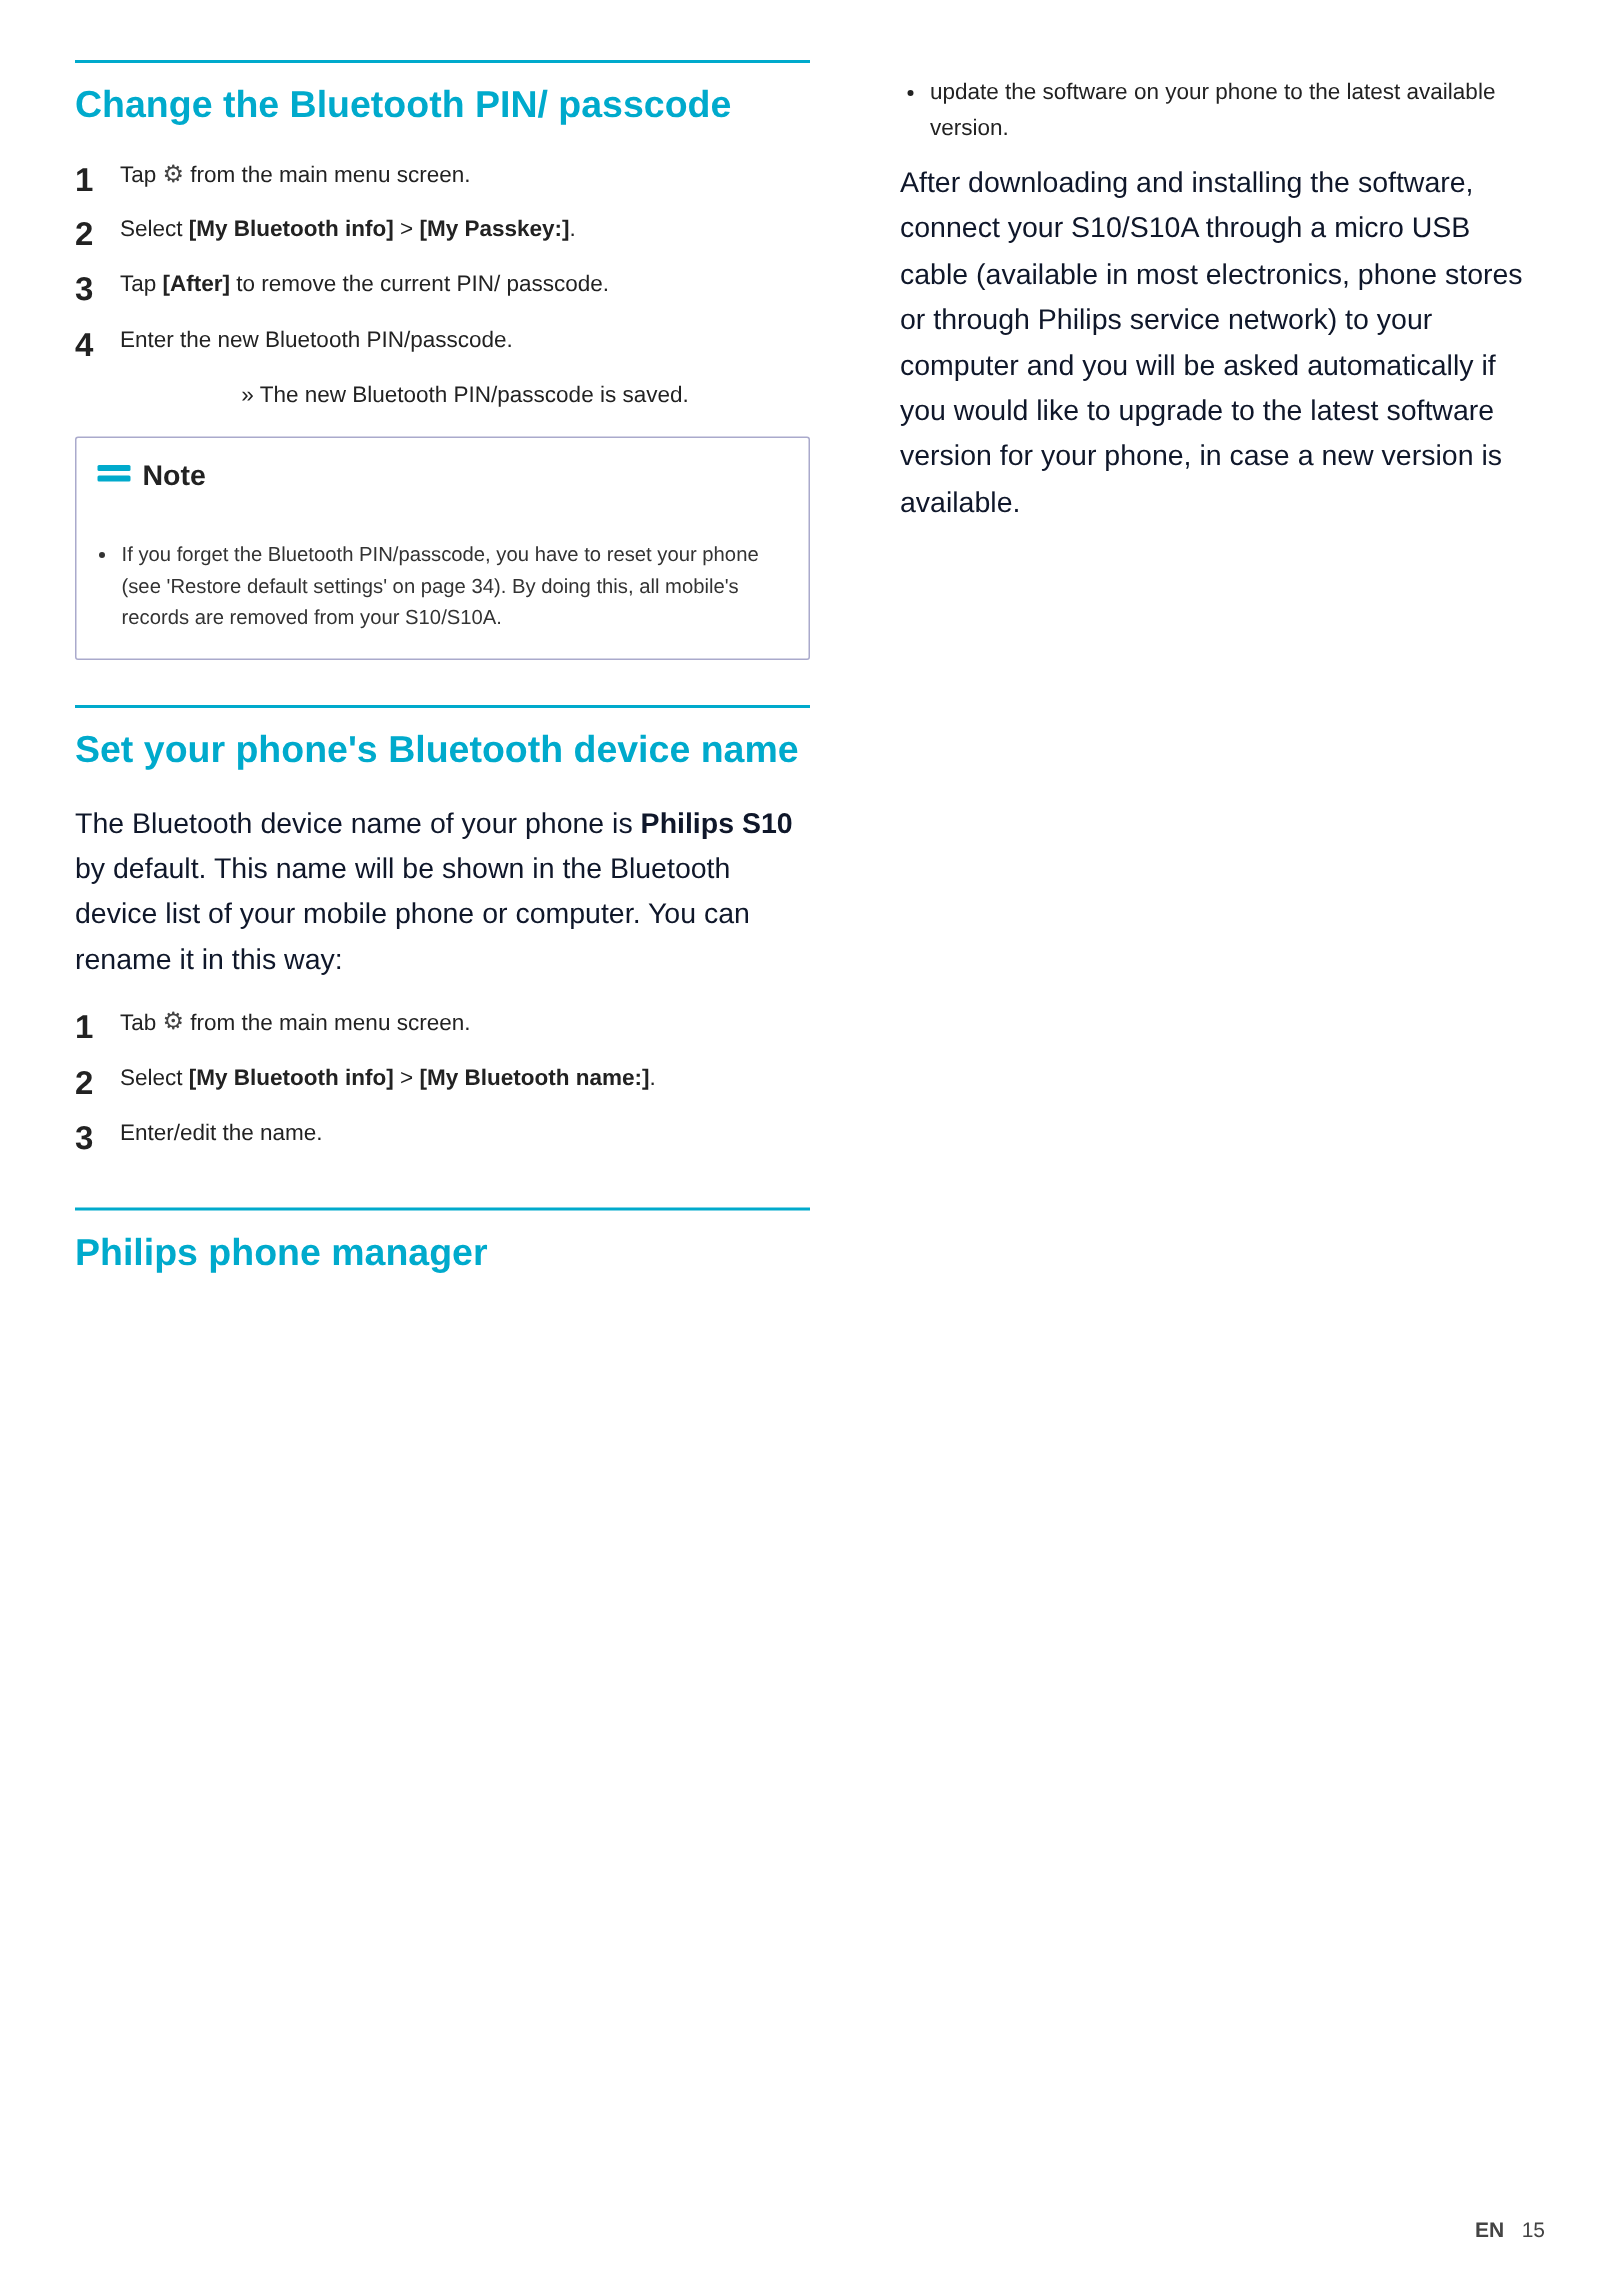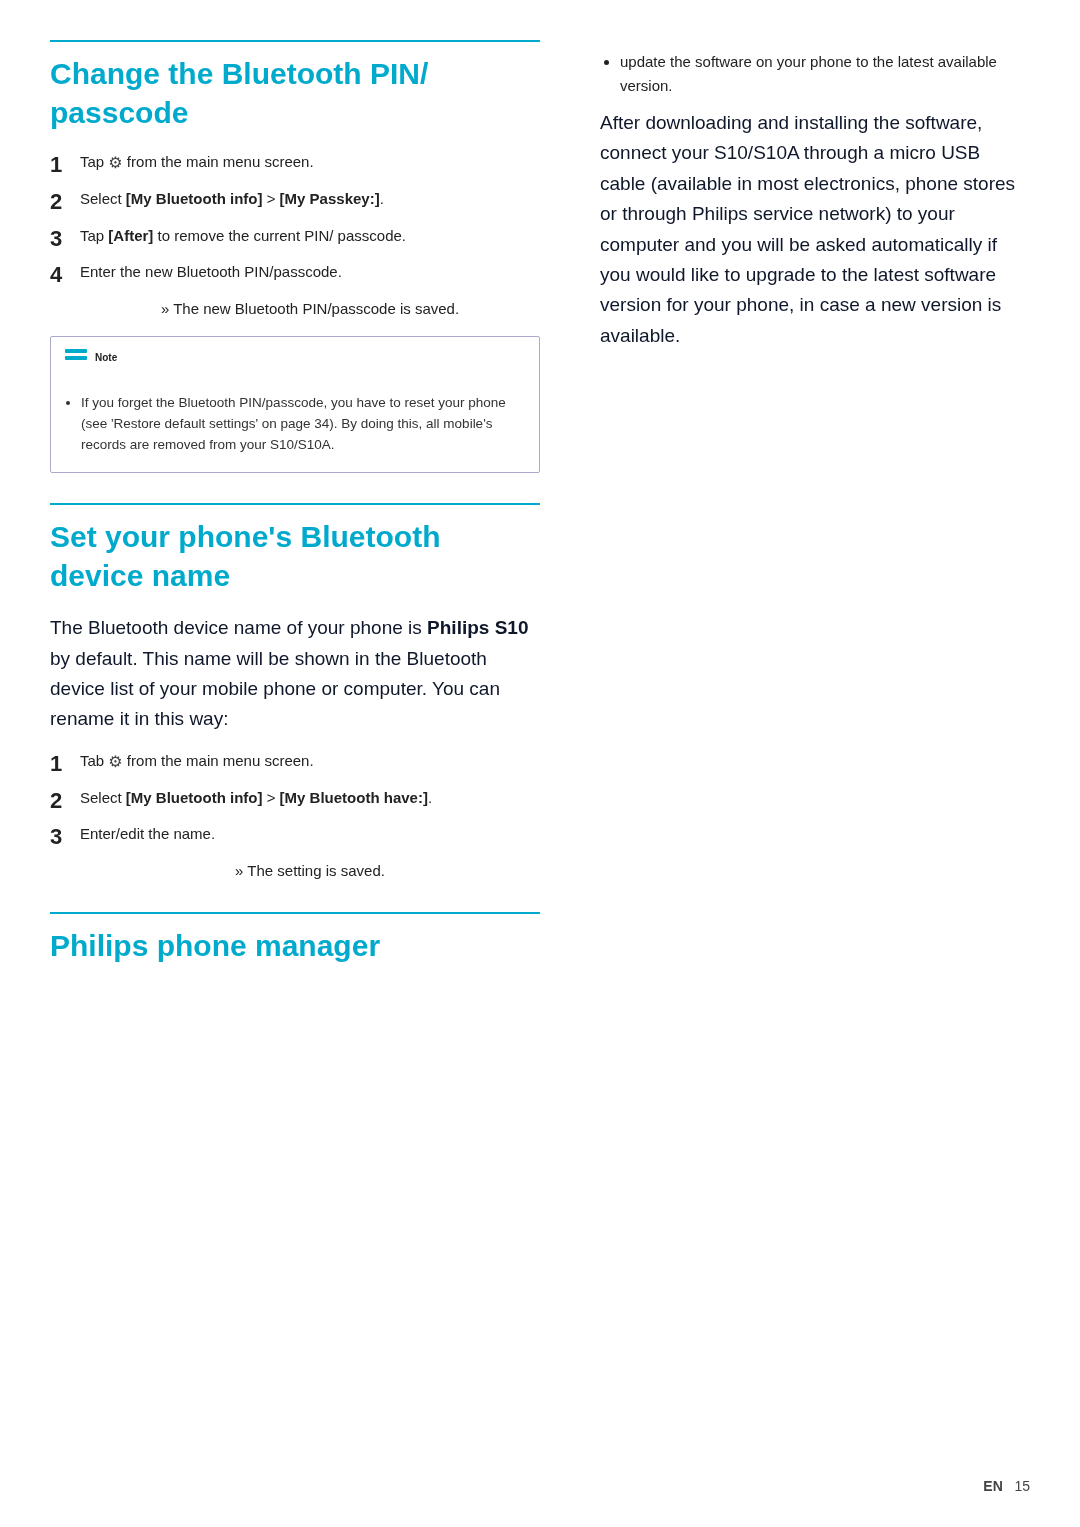--- a/index.html
+++ b/index.html
@@ -42,21 +42,21 @@
       margin-bottom: 30px;
     }
 
     .section-divider {
       border: none;
       border-top: 2px solid #00aacc;
       margin-bottom: 12px;
     }
 
     .section-title {
-      font-size: 30px;
+      font-size: 25px;
       font-weight: bold;
       color: #00aacc;
       line-height: 1.3;
       margin-bottom: 18px;
     }
 
     .steps-list {
       list-style: none;
       margin-bottom: 16px;
     }
@@ -111,21 +111,21 @@
       padding: 12px 14px;
       margin-top: 16px;
       margin-bottom: 10px;
     }
 
     .note-header {
       display: flex;
       align-items: center;
       margin-bottom: 8px;
       font-weight: bold;
-      font-size: 10px;
+      font-size: 19px;
       color: #222;
     }
 
     .note-icon {
       display: inline-block;
       width: 22px;
       height: 16px;
       margin-right: 8px;
       flex-shrink: 0;
     }
@@ -267,31 +267,28 @@
       <ul class="steps-list">
         <li class="step-item">
           <span class="step-number">1</span>
           <span class="step-content">
             Tab <span class="gear-unicode">⚙</span> from the main menu screen.
           </span>
         </li>
         <li class="step-item">
           <span class="step-number">2</span>
           <span class="step-content">
-            Select <span class="bracket">[My Bluetooth info]</span> &gt; <span class="bracket">[My Bluetooth have:]</span>.
+            Select <span class="bracket">[My Bluetooth info]</span> &gt; <span class="bracket">[My Bluetooth name:]</span>.
           </span>
         </li>
         <li class="step-item">
           <span class="step-number">3</span>
           <span class="step-content">
             Enter/edit the name.
           </span>
-        </li>
-        <li class="sub-step">
-          The setting is saved.
         </li>
       </ul>
     </div>
 
     <div class="section">
       <hr class="section-divider">
       <div class="section-title">Philips phone manager</div>
 
 
     </div>

